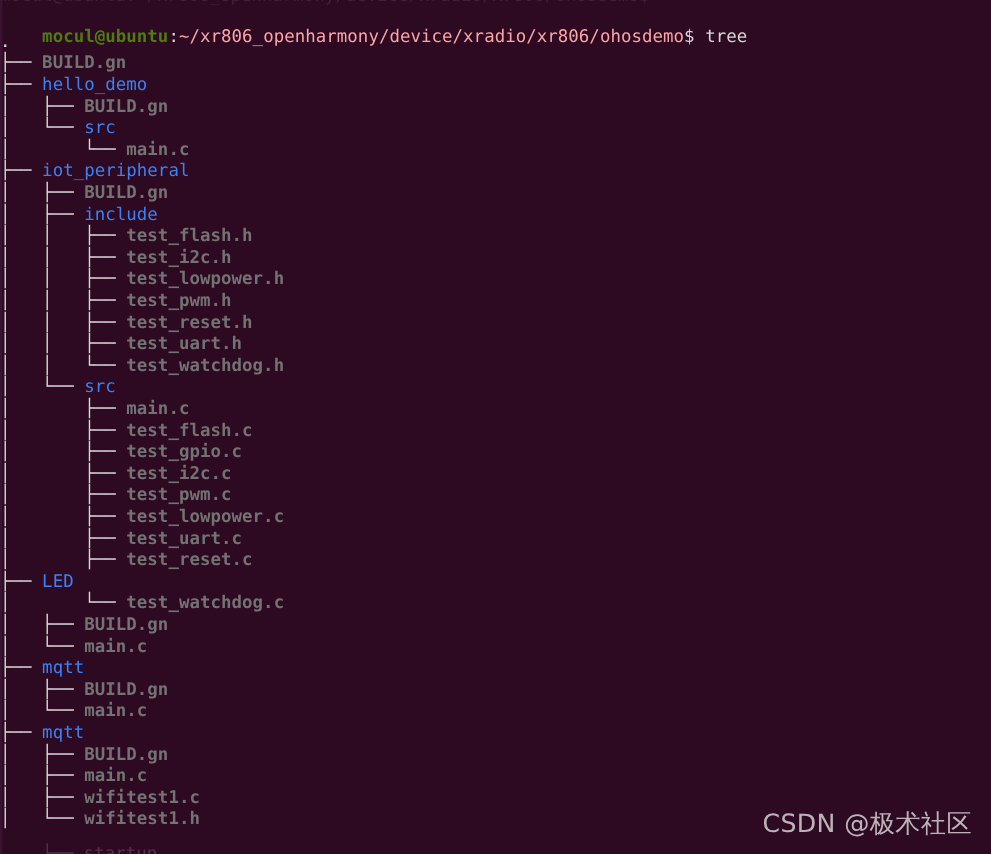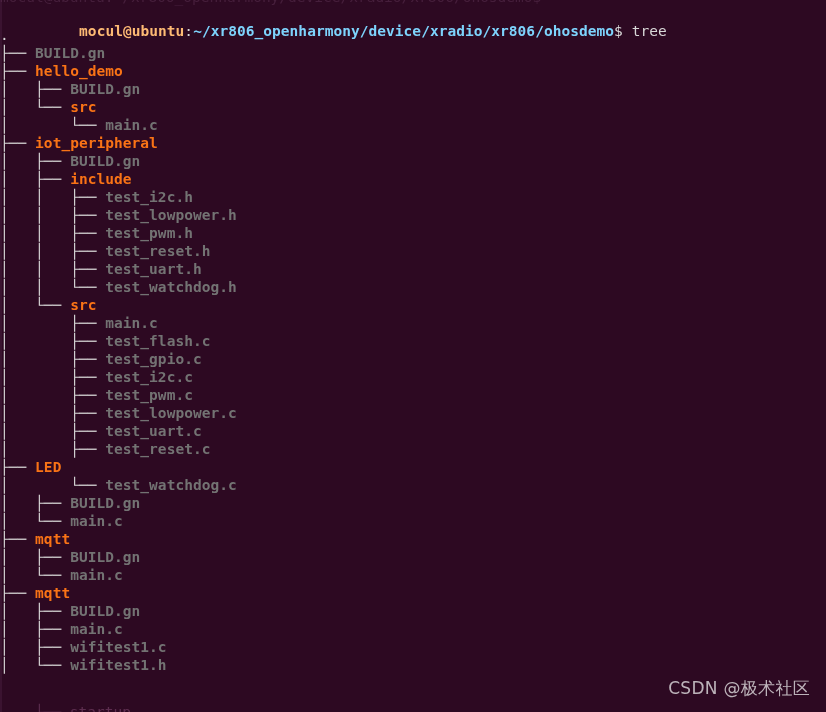--- a/index.html
+++ b/index.html
@@ -41,42 +41,42 @@
   .prompt-line {
     position: absolute;
     top: 4px;
     left: 0;
     height: 18px;
     line-height: 18px;
     font-size: 14.5px;
     white-space: pre;
     letter-spacing: 0.04px;
   }
-  .p-user   { color: #fdba74; font-weight: bold; margin-left: 44px; }
+  .p-user   { color: #4d7c0f; font-weight: bold; }
   .p-colon  { color: #D8D8D8; }
-  .p-path   { color: #7dd3fc; font-weight: bold; }
+  .p-path   { color: #fca5a5; font-weight: normal; }
   .p-dollar { color: #D8D8D8; }
   .p-cmd    { color: #D8D8D8; }
 
   #tree-area {
     position: absolute;
     top: 26px;
     left: 0;
     width: 826px;
   }
 
   .t-row {
     height: 18px;
     line-height: 18px;
     font-size: 14.5px;
     white-space: pre;
     letter-spacing: 0.04px;
   }
   .t-guides { color: #D8D8D8; }
-  .t-dir    { color: #f97316; font-weight: bold; }
+  .t-dir    { color: #3b82f6; font-weight: normal; }
   .t-file   { color: #737373; font-weight: bold; }
   .t-plain  { color: #D8D8D8; }
 
   
   .ghost-bottom {
     position: absolute;
     left: 0;
     bottom: 0px;
     width: 826px;
     height: 9px;
@@ -86,21 +86,21 @@
     white-space: pre;
     color: #6d3a5e;
     opacity: .75;
   }
 
   .watermark {
     position: absolute;
     right: 16px;
     bottom: 12px;
     font-family: "DejaVu Sans", "Liberation Sans", sans-serif;
-    font-size: 17px;
+    font-size: 21px;
     color: #C9C2C7;
     letter-spacing: .3px;
     opacity: .92;
     pointer-events: none;
   }
 
   .left-edge {
     position: absolute;
     top: 0; left: 0;
     width: 2px; height: 712px;
@@ -123,20 +123,21 @@
   <div id="tree-area">
       <div class="t-row"><span class="t-guides"></span><span class="t-plain">.</span></div>
       <div class="t-row"><span class="t-guides">├── </span><span class="t-file">BUILD.gn</span></div>
       <div class="t-row"><span class="t-guides">├── </span><span class="t-dir">hello_demo</span></div>
       <div class="t-row"><span class="t-guides">│   ├── </span><span class="t-file">BUILD.gn</span></div>
       <div class="t-row"><span class="t-guides">│   └── </span><span class="t-dir">src</span></div>
       <div class="t-row"><span class="t-guides">│       └── </span><span class="t-file">main.c</span></div>
       <div class="t-row"><span class="t-guides">├── </span><span class="t-dir">iot_peripheral</span></div>
       <div class="t-row"><span class="t-guides">│   ├── </span><span class="t-file">BUILD.gn</span></div>
       <div class="t-row"><span class="t-guides">│   ├── </span><span class="t-dir">include</span></div>
+      <div class="t-row"><span class="t-guides">│   │   ├── </span><span class="t-file">test_flash.h</span></div>
       <div class="t-row"><span class="t-guides">│   │   ├── </span><span class="t-file">test_i2c.h</span></div>
       <div class="t-row"><span class="t-guides">│   │   ├── </span><span class="t-file">test_lowpower.h</span></div>
       <div class="t-row"><span class="t-guides">│   │   ├── </span><span class="t-file">test_pwm.h</span></div>
       <div class="t-row"><span class="t-guides">│   │   ├── </span><span class="t-file">test_reset.h</span></div>
       <div class="t-row"><span class="t-guides">│   │   ├── </span><span class="t-file">test_uart.h</span></div>
       <div class="t-row"><span class="t-guides">│   │   └── </span><span class="t-file">test_watchdog.h</span></div>
       <div class="t-row"><span class="t-guides">│   └── </span><span class="t-dir">src</span></div>
       <div class="t-row"><span class="t-guides">│       ├── </span><span class="t-file">main.c</span></div>
       <div class="t-row"><span class="t-guides">│       ├── </span><span class="t-file">test_flash.c</span></div>
       <div class="t-row"><span class="t-guides">│       ├── </span><span class="t-file">test_gpio.c</span></div>

